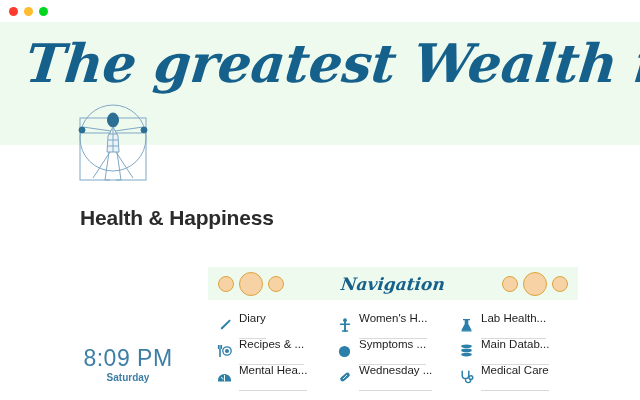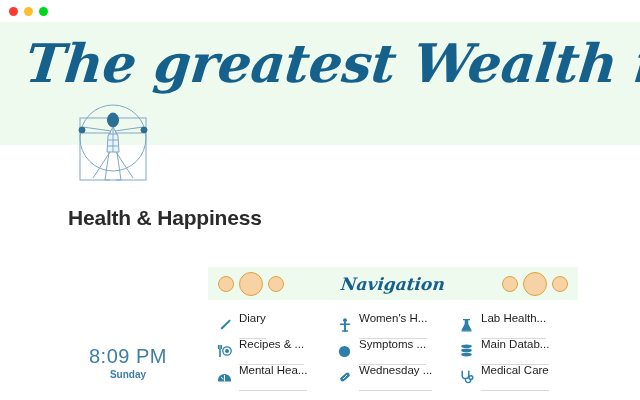--- a/index.html
+++ b/index.html
@@ -31,27 +31,27 @@
     color:#16618c;
     white-space:nowrap;
     transform:skewX(-6deg);
   }
   .vitruvian{
     position:absolute;left:63px;top:100px;width:100px;height:82px;z-index:5;
   }
 
   
   .page-title{
-    position:absolute;left:68px;top:206px;
+    position:absolute;left:80px;top:206px;
     font-size:21px;font-weight:700;color:#2b2b2b;letter-spacing:-0.2px;
   }
 
   
   .clock{position:absolute;left:58px;top:346px;width:140px;text-align:center;}
-  .clock-time{font-size:20px;font-weight:400;color:#3d7ea6;letter-spacing:0.5px;line-height:1.05;}
+  .clock-time{font-size:23px;font-weight:400;color:#3d7ea6;letter-spacing:0.5px;line-height:1.05;}
   .clock-day{font-size:10px;font-weight:700;color:#3d7ea6;margin-top:2px;}
 
   
   .nav-wrap{position:absolute;left:208px;top:267px;width:370px;}
   .nav-head{
     height:33px;background:#effaee;display:flex;align-items:center;
     position:relative;
   }
   .dots{display:flex;align-items:center;gap:5px;}
   .dots.left{margin-left:10px;}
@@ -116,21 +116,21 @@
         <path d="M47 52 L30 78 M53 52 L70 78"></path>
         <path d="M42 80 L47 80 M53 80 L58 80"></path>
       </g>
     </svg>
   </div>
 
   <div class="page-title">Health &amp; Happiness</div>
 
   <div class="clock">
     <div class="clock-time">8:09 PM</div>
-    <div class="clock-day">Sunday</div>
+    <div class="clock-day">Saturday</div>
   </div>
 
   <div class="nav-wrap">
 
     <div class="nav-head">
       <div class="dots left">
         <span class="dot sm"></span>
         <span class="dot lg"></span>
         <span class="dot sm"></span>
       </div>

